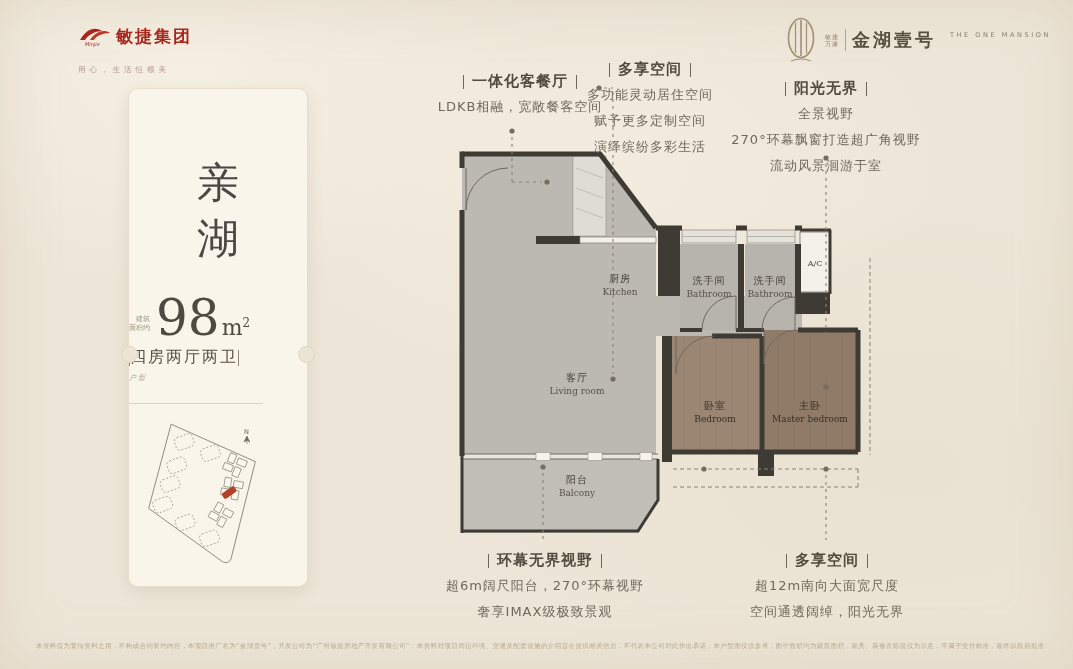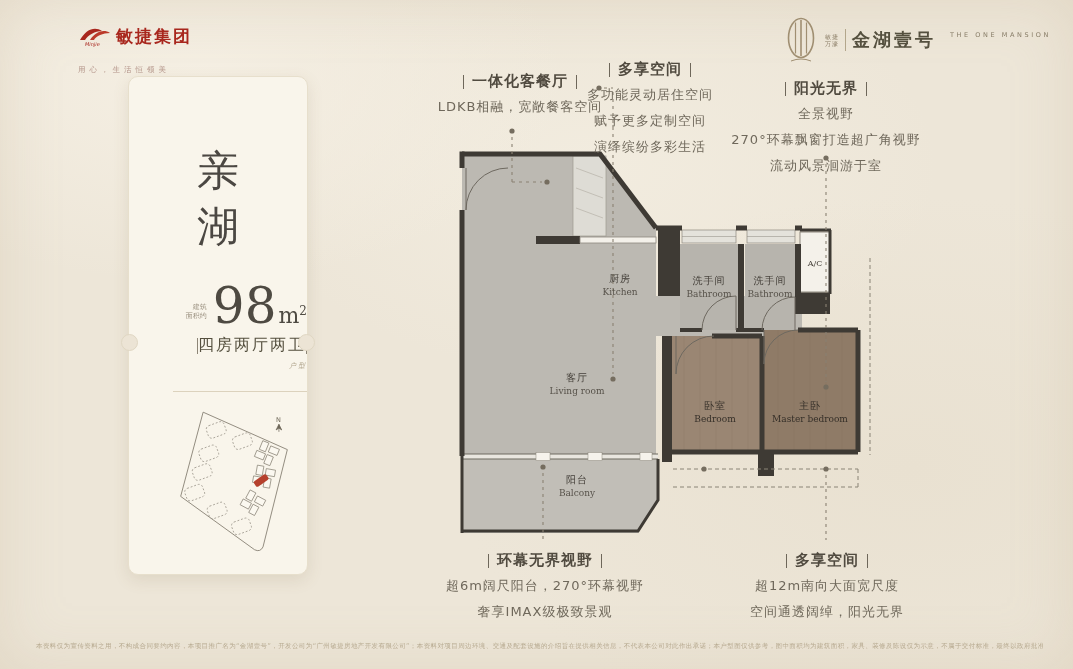--- a/index.html
+++ b/index.html
@@ -17,23 +17,23 @@
   .brand-left .cn{font-size:17px;font-weight:bold;color:#a8271d;letter-spacing:2px;font-family:"DejaVu Sans",sans-serif;}
   .brand-left .tag{margin-top:17px;font-size:7.5px;letter-spacing:4px;color:#b4958a;}
   .brand-right{position:absolute;right:22px;top:16px;display:flex;align-items:center;gap:9px;}
   .brand-right .txt{display:flex;flex-direction:row;}
   .brand-right .toprow{display:flex;align-items:center;gap:6px;}
   .brand-right .subcol{display:flex;flex-direction:column;font-size:6px;line-height:7px;color:#8b7d66;letter-spacing:1px;}
   .brand-right .vdiv{width:1px;height:22px;background:#b3a68b;}
   .brand-right .name{font-size:18px;color:#55503f;letter-spacing:3px;font-family:"DejaVu Serif",serif;font-weight:bold;}
   .brand-right .en{font-size:6.5px;letter-spacing:2.6px;color:#877c66;margin-top:3px;margin-left:14px;}
   
-  .unit-card{position:absolute;left:128px;top:76px;width:178px;height:497px;background:#f9f5eb;
+  .unit-card{position:absolute;left:128px;top:88px;width:178px;height:497px;background:#f9f5eb;
     border:1px solid #e7dfcc;border-radius:10px;box-shadow:0 5px 16px rgba(130,108,72,.14);
-    display:flex;flex-direction:column;align-items:flex-end;}
+    display:flex;flex-direction:column;align-items:flex-start;}
   .notch{position:absolute;width:15px;height:15px;border-radius:50%;background:#ece4d5;border:1px solid #e0d7c3;top:257px;}
   .notch.l{left:-8px;}  .notch.r{right:-8px;}
   .unit-name{margin-top:66px;font-family:"DejaVu Serif",serif;font-size:42px;color:#4b4742;
     letter-spacing:34px;padding-left:34px;text-align:center;}
   .area-row{margin-top:26px;display:flex;align-items:baseline;}
   .area-prefix{display:flex;flex-direction:column;font-size:7px;line-height:9px;color:#9b9180;text-align:right;margin-right:6px;transform:translateY(-14px);}
   .area-value{font-family:"DejaVu Serif",serif;font-size:50px;color:#4e4a42;line-height:1;}
   .area-unit{font-family:"DejaVu Serif",serif;font-size:22px;color:#4e4a42;margin-left:2px;}
   .area-unit sup{font-size:12px;}
   .layout-row{margin-top:0;display:flex;align-items:center;gap:0;}

